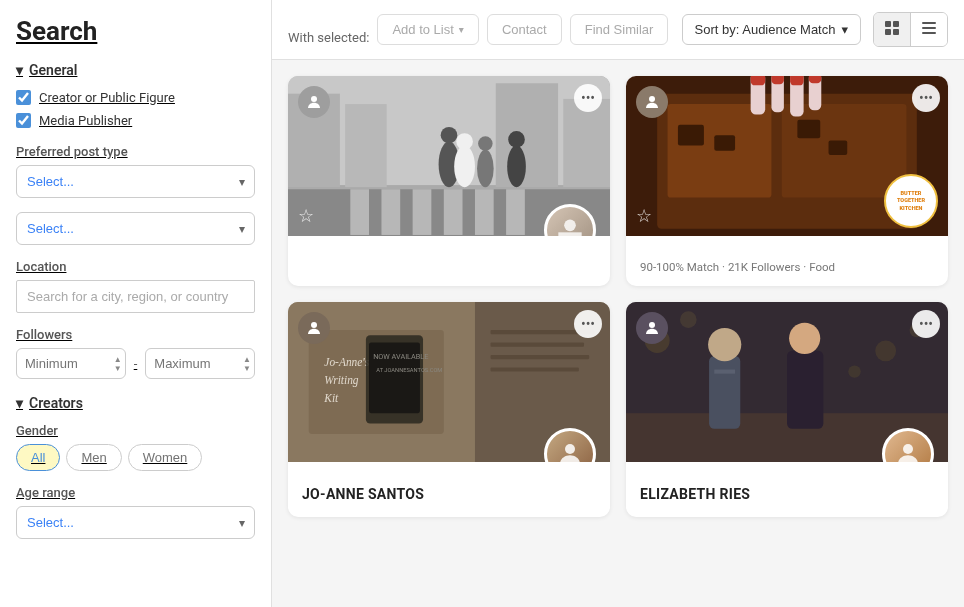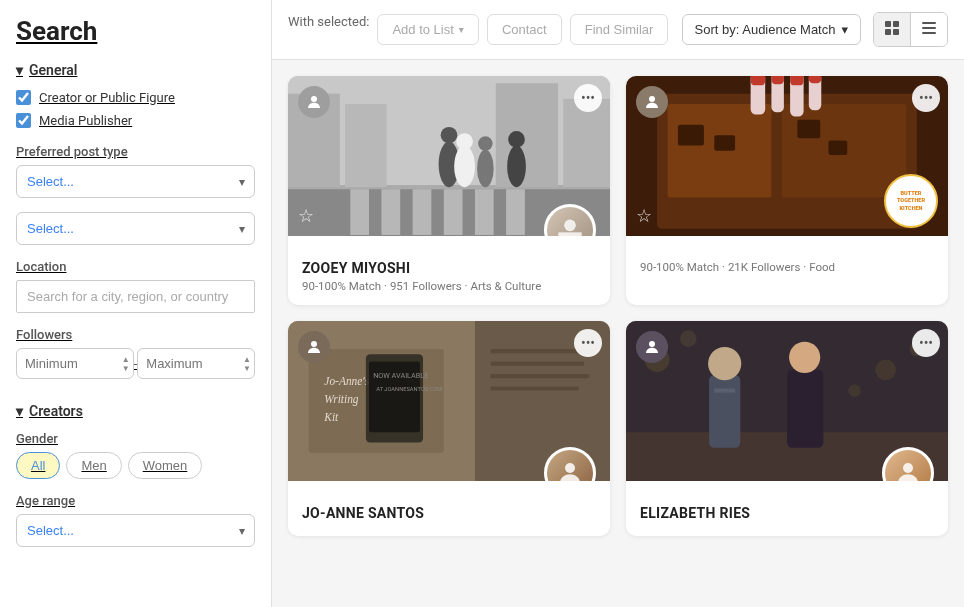--- a/index.html
+++ b/index.html
@@ -68,21 +68,22 @@
       border-radius: 2px;
       font-size: 13px;
       color: #555;
       margin-bottom: 14px;
     }
     .location-input::placeholder { color: #aaa; }
 
     .followers-row {
       display: flex;
       align-items: center;
-      margin-bottom: 24px;
+      gap: 8px;
+      margin-bottom: 16px;
     }
     .followers-input-wrap {
       position: relative;
       flex: 1;
     }
     .followers-input-wrap input {
       width: 100%;
       padding: 7px 20px 7px 8px;
       border: 1px solid #ccc;
       border-radius: 6px;
@@ -142,21 +143,21 @@
       padding: 0 16px;
       height: 60px;
       display: flex;
       align-items: center;
       justify-content: space-between;
       flex-shrink: 0;
     }
 
     .top-bar-left {
       display: flex;
-      align-items: flex-start;
+      align-items: flex-end;
       gap: 8px;
     }
     .with-selected-label { font-size: 13px; color: #666; }
     .action-btn {
       padding: 7px 14px;
       border: 1px solid #ccc;
       border-radius: 6px;
       font-size: 13px;
       cursor: pointer;
       background: #fff;
@@ -465,30 +466,20 @@
 
           <div class="card-star">☆</div>
 
           <div class="profile-circle" style="background: linear-gradient(135deg,#d4c4b4,#a09080);">
             <svg width="28" height="28" viewBox="0 0 24 24" fill="rgba(255,255,255,0.8)">
                 <rect x="2" y="14" width="20" height="8"></rect>
                 <circle cx="12" cy="8" r="5"></circle>
               </svg>
           </div>
         </div>
-        <div class="card-info">
-          <div class="card-name">ZOOEY MIYOSHI</div>
-          <div class="card-meta">
-            <span>90-100% Match</span>
-            <span> · </span>
-            <span>951 Followers</span>
-            <span> · </span>
-            <span>Arts &amp; Culture</span>
-          </div>
-        </div>
       </div>
 
       <div class="creator-card">
         <div style="position:relative; height:160px; overflow:hidden;">
           <div style="width:100%; height:100%; position:relative;">
             <svg width="100%" height="100%" viewBox="0 0 310 160" preserveAspectRatio="xMidYMid slice" xmlns="http://www.w3.org/2000/svg">
 
               <rect width="310" height="160" fill="#3d1c0a"></rect>
 
               <rect x="30" y="20" width="250" height="130" rx="4" fill="#5c2d0e"></rect>

